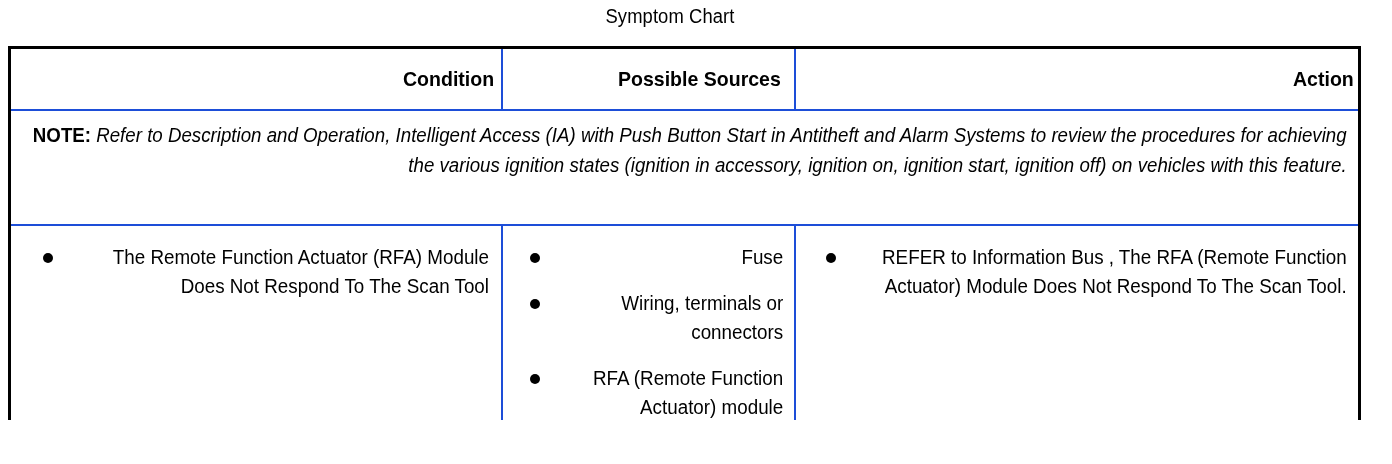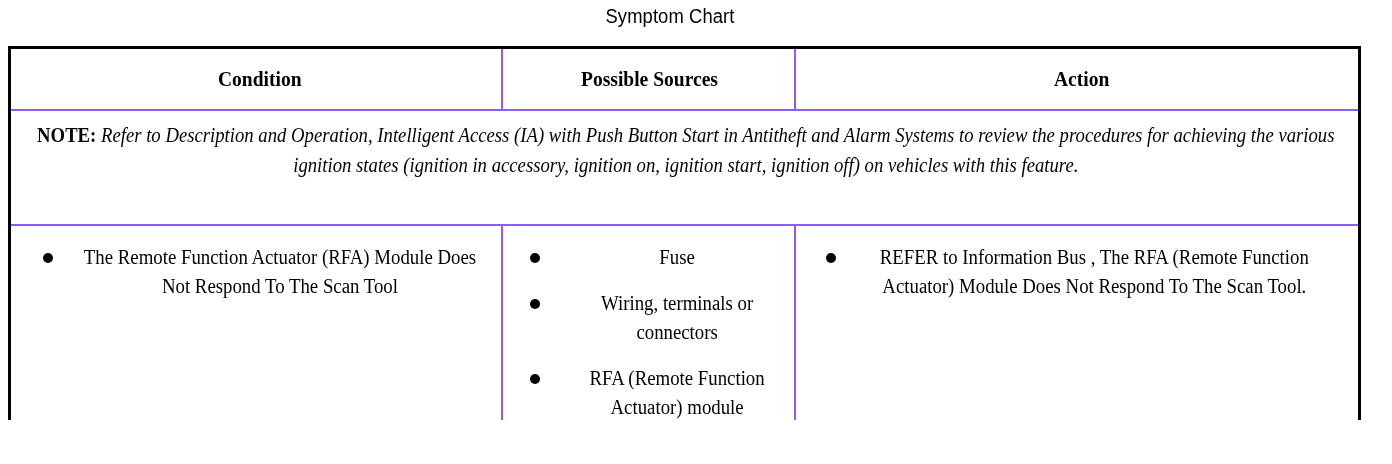--- a/index.html
+++ b/index.html
@@ -37,25 +37,24 @@
     position: absolute;
     left: 8px;
     top: 46px;
     width: 1350px;
     border-collapse: collapse;
     table-layout: fixed;
     border: 3px solid #000000;
   }
   .symptom-table td,
   .symptom-table th {
-    border: 2px solid #8b5cf6;
+    border: 2px solid #1d4ed8;
     vertical-align: top;
     padding: 0;
-    text-align: center;
-    font-family: Liberation Serif, serif;
+    text-align: right;
   }
   .col-condition { width: 492px; }
   .col-sources   { width: 293px; }
   .col-action    { width: 565px; }
 
   .header-row th {
     height: 48px;
     padding: 6px 0 6px 14px;
     font-size: 21px;
     font-weight: bold;

